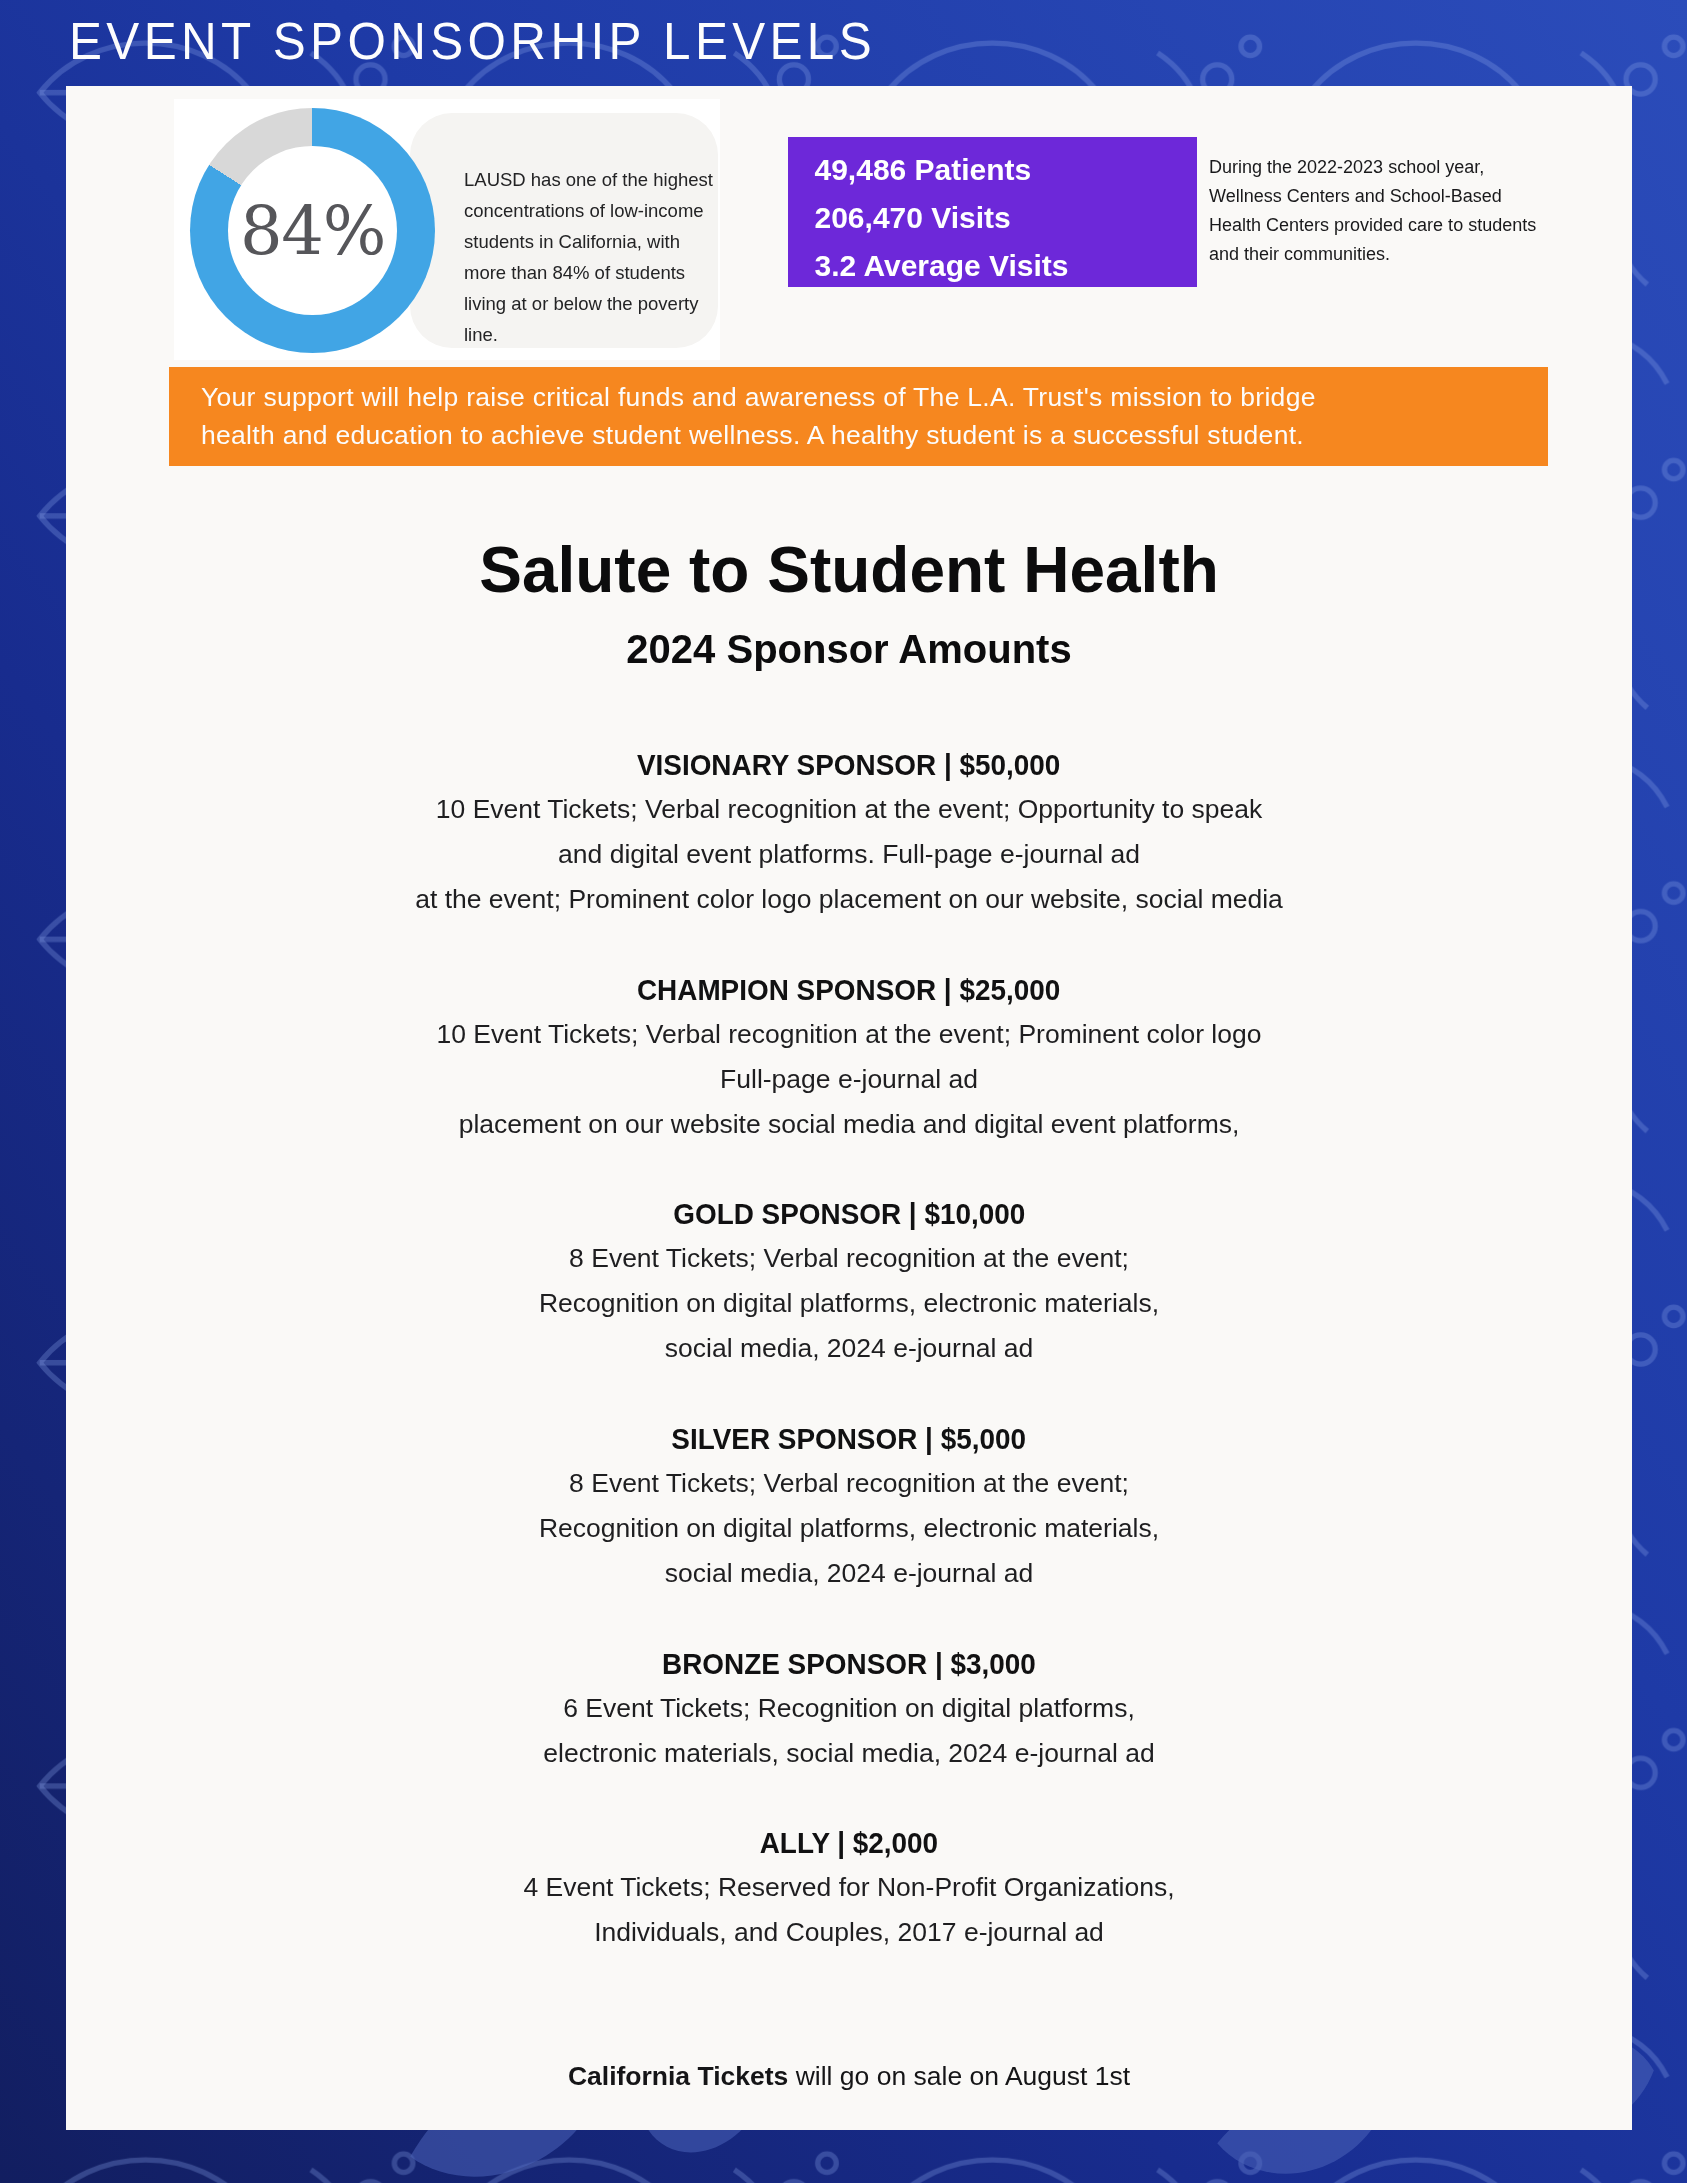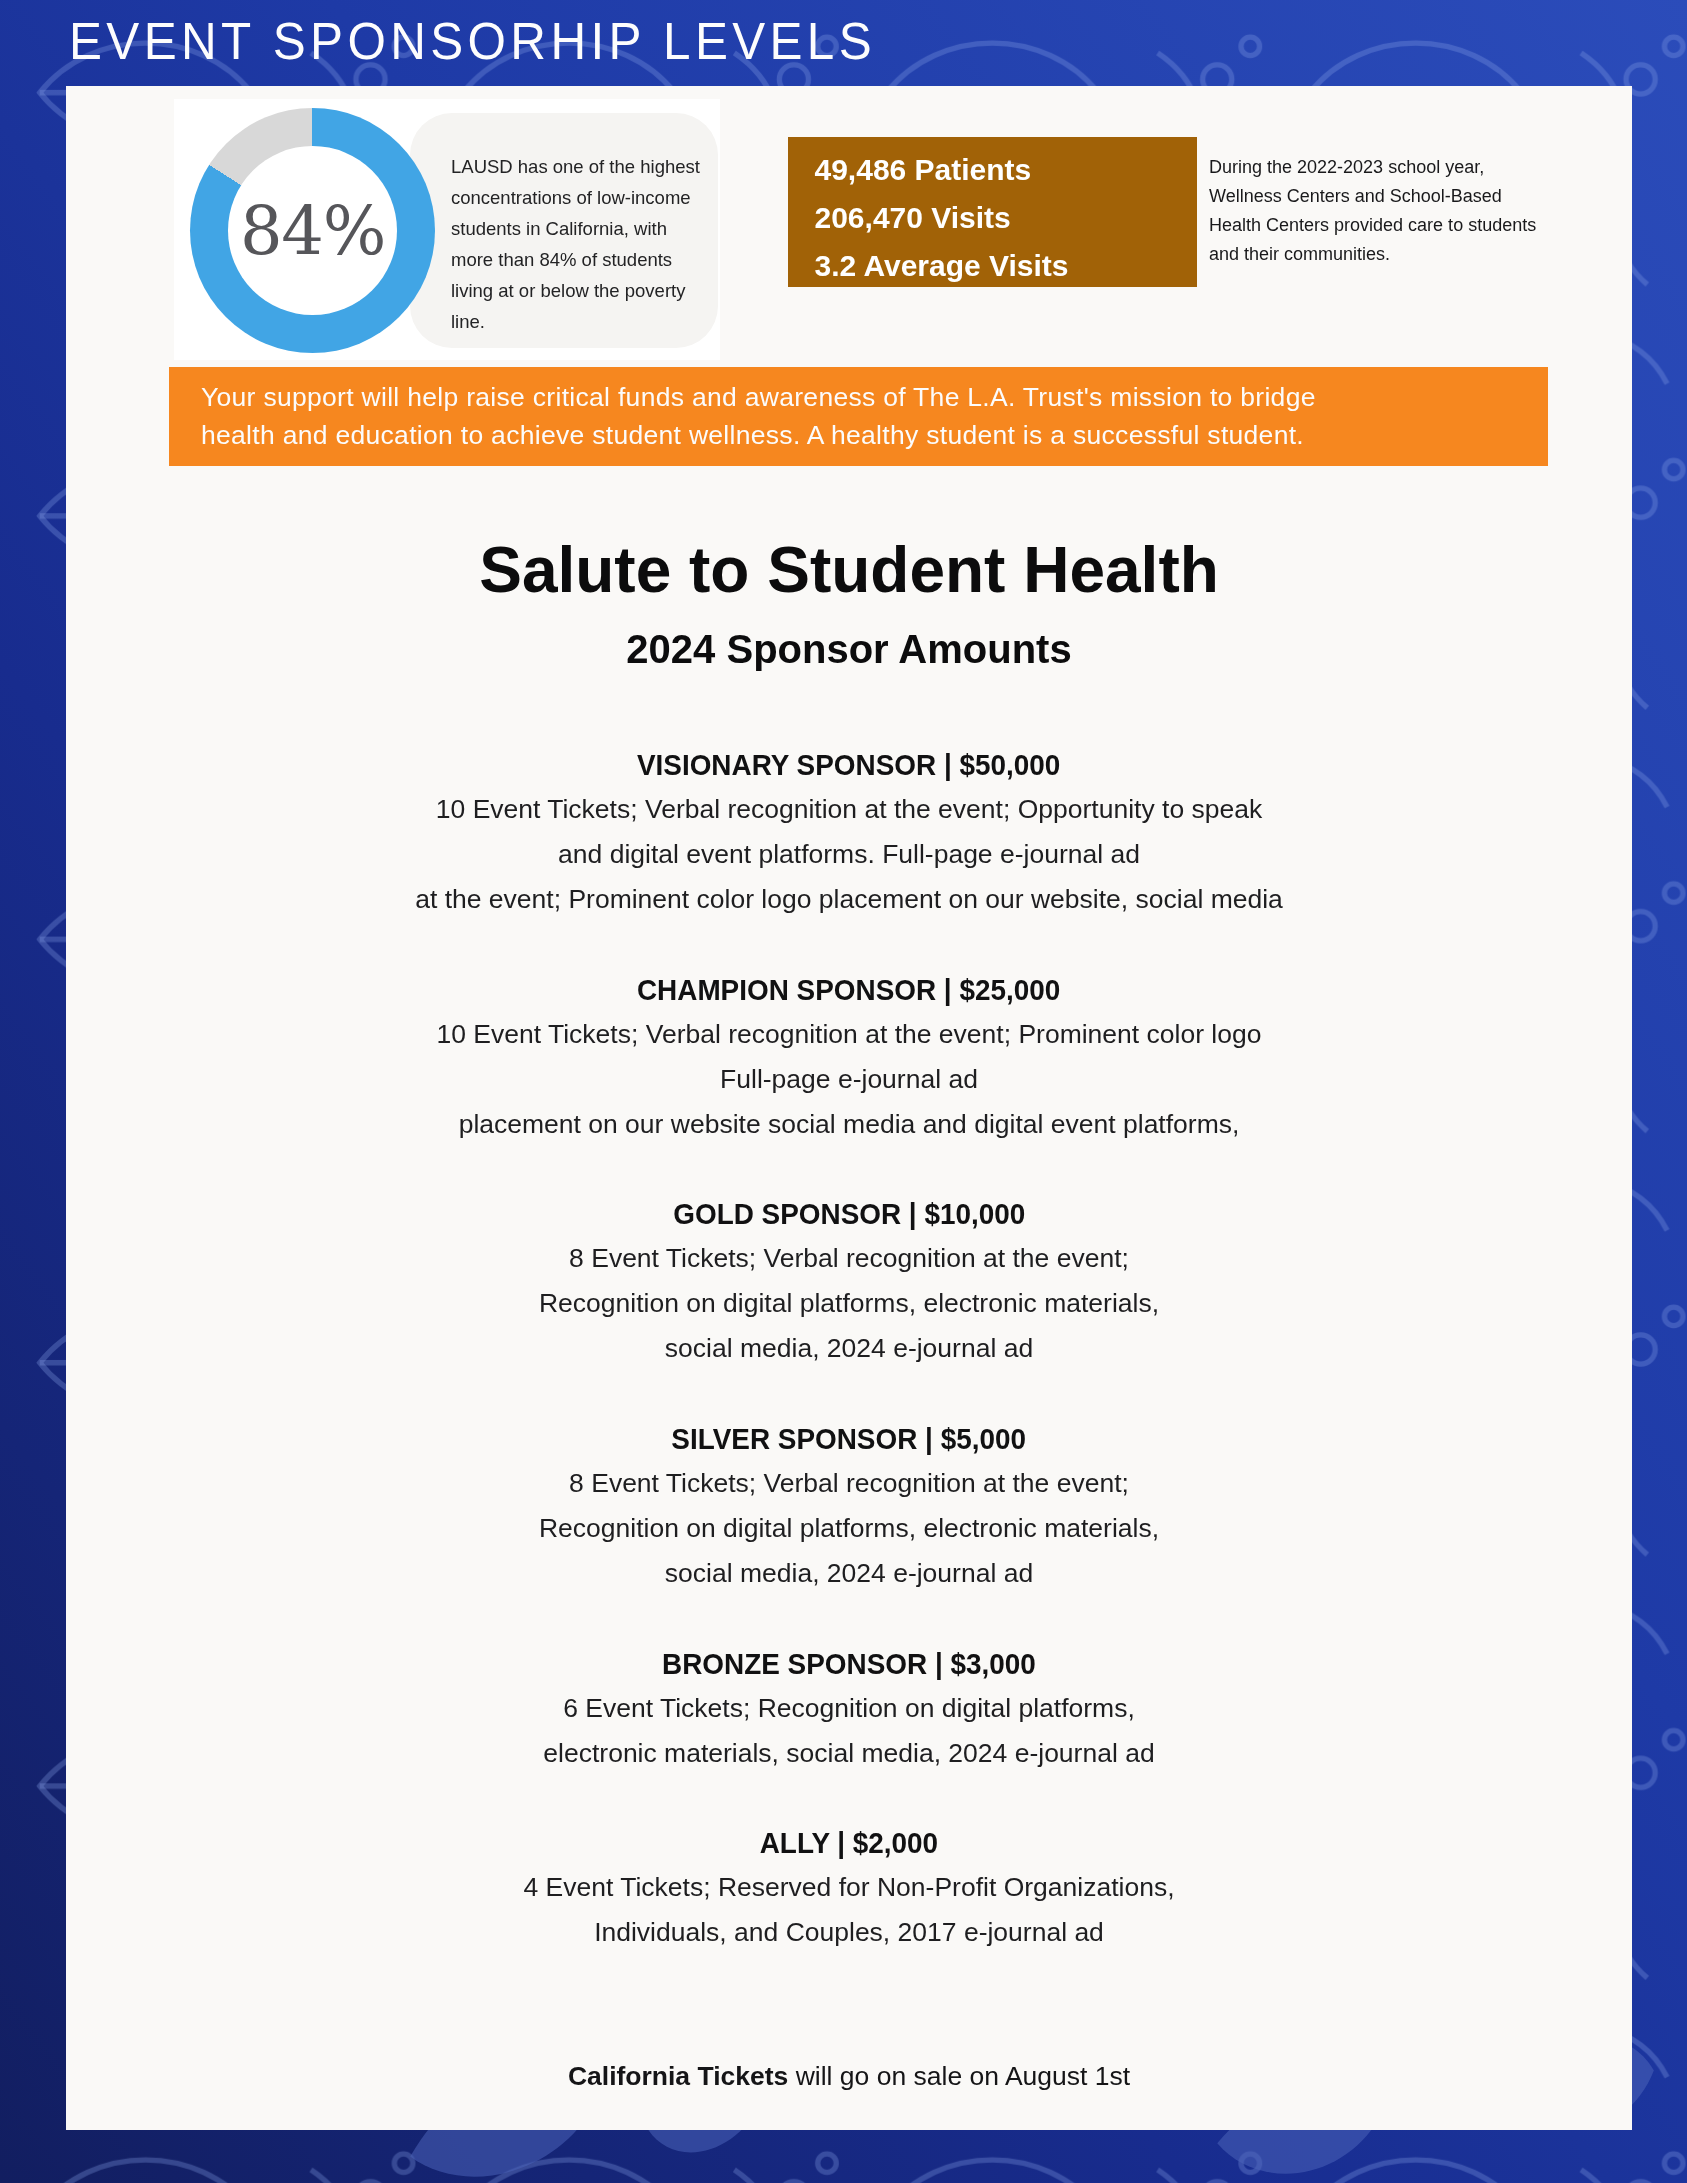--- a/index.html
+++ b/index.html
@@ -23,21 +23,21 @@
     position:absolute;left:66px;top:86px;width:1566px;height:2044px;
     background:#FAF9F7;
   }
   
   .donut-backdrop{position:absolute;left:108px;top:13.2px;width:546px;height:261px;background:#ffffff;}
   .lausd-box{
     position:absolute;left:344px;top:26.5px;width:308px;height:235px;
     background:#F5F4F2;border-radius:42px;box-sizing:border-box;
     padding:38px 5.3px 0 41px;
   }
-  .lausd-box p{margin:0;font-size:18.5px;line-height:31px;color:#232325;width:263px;}
+  .lausd-box p{margin:13px;font-size:18.5px;line-height:31px;color:#232325;width:263px;}
   .donut-wrap{position:absolute;left:124px;top:22px;width:245px;height:245px;}
   .donut-ring{
     position:absolute;left:0;top:0;width:245px;height:245px;border-radius:50%;
     background:conic-gradient(#41A5E5 0deg 302.4deg,#D8D8D8 302.4deg 360deg);
   }
   .donut-hole{
     position:absolute;left:38px;top:38px;width:169px;height:169px;border-radius:50%;
     background:#ffffff;display:flex;align-items:center;justify-content:center;
   }
   .donut-label{
@@ -128,21 +128,21 @@
       <p>LAUSD has one of the highest concentrations of low-income students in California, with more than 84% of students living at or below the poverty line.</p>
     </div>
 
     <div class="donut-wrap">
       <div class="donut-ring" style="background: conic-gradient(rgb(65, 165, 229) 0deg, rgb(65, 165, 229) 302.4deg, rgb(216, 216, 216) 302.4deg, rgb(216, 216, 216) 360deg);"></div>
       <div class="donut-hole">
         <span class="donut-label">84%</span>
       </div>
     </div>
 
-    <div class="stats-box" style="background: #a16207;">
+    <div class="stats-box" style="background: #6d28d9;">
       <div class="stat-line">49,486 Patients</div>
       <div class="stat-line">206,470 Visits</div>
       <div class="stat-line">3.2 Average Visits</div>
     </div>
 
     <div class="year-text">
       <p>During the 2022-2023 school year, Wellness Centers and School-Based Health Centers provided care to students and their communities.</p>
     </div>
 
     <div class="banner" style="background: rgb(246, 135, 31);">

